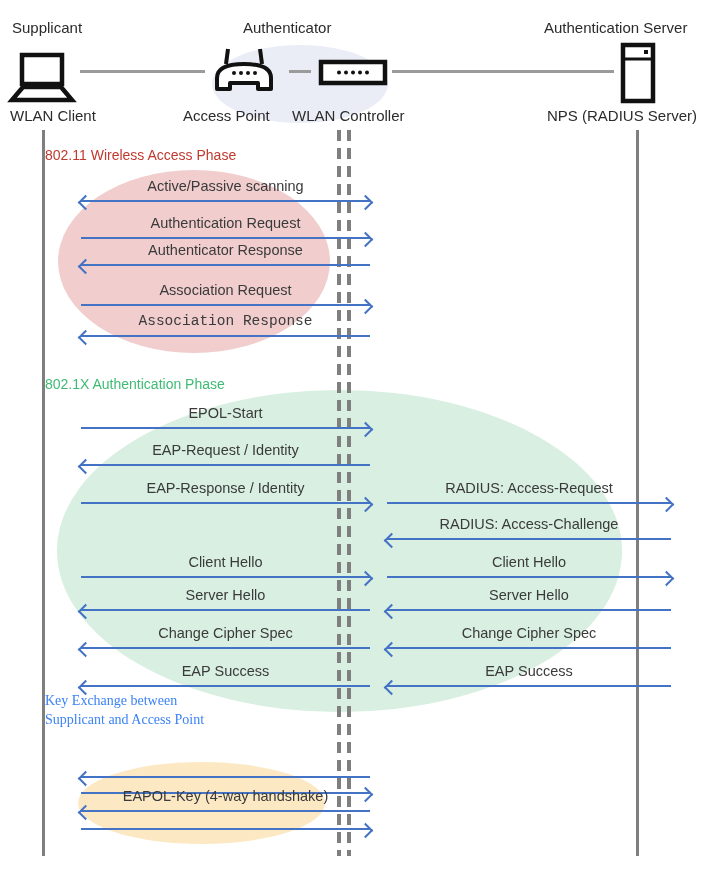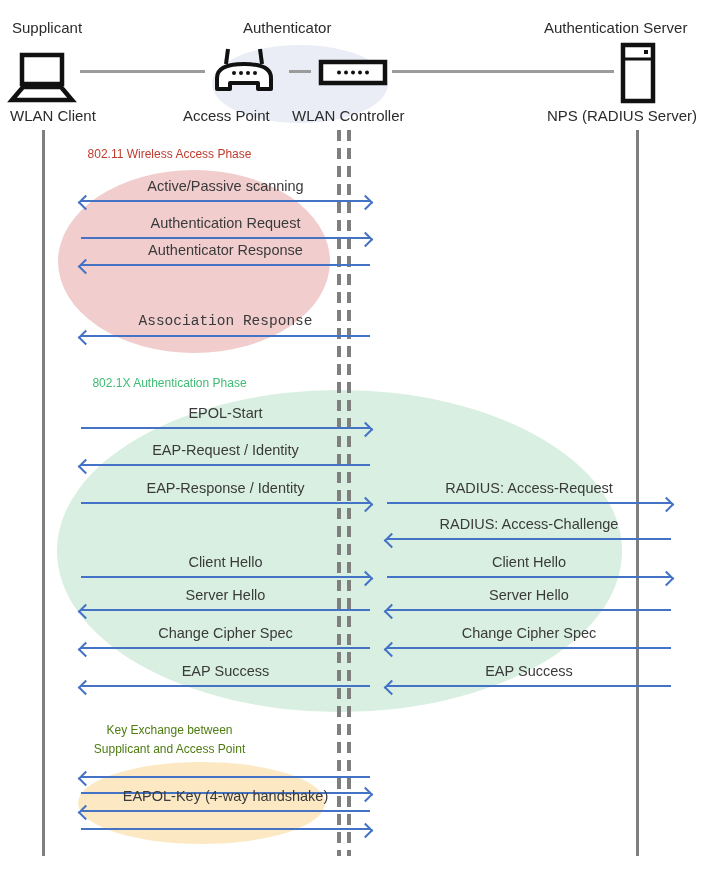--- a/index.html
+++ b/index.html
@@ -20,25 +20,25 @@
     background:repeating-linear-gradient(to bottom,#7f7f7f 0px,#7f7f7f 11px,transparent 11px,transparent 18px); }
 
   
   .ellipse { position:absolute; border-radius:50%; }
   .e-auth  { left:212px; top:45px;  width:176px; height:78px;  background:#EAEDF6; }
   .e1 { left:58px; top:170px; width:272px; height:183px; background:#F1CDCD; }
   .e2 { left:57px; top:390px; width:565px; height:322px; background:#D8EFE1; }
   .e3 { left:78px; top:762px; width:247px; height:82px;  background:#FCE9C4; }
 
   
-  .ptitle { position:absolute; left:45px; width:249px; text-align:center;
-            font-size:12px; white-space:nowrap; }
+  .ptitle { position:absolute; left:45px; width:249px; text-align:left;
+            font-size:14px; white-space:nowrap; }
   .pt1 { top:147px; color:#C03A2E; }
   .pt2 { top:376px; color:#3FBB74; }
-  .pt3 { top:721px; color:#4d7c0f; line-height:19px; }
+  .pt3 { top:691px; color:#3b82f6; line-height:19px;font-family:Liberation Serif, serif; }
 
   
   .msg { position:absolute; height:26px;margin-left:35px; }
   .msg.L { left:45px;  width:291px; }
   .msg.R { left:351px; width:286px; }
   .msg .line { position:absolute; left:1px; right:1px; top:23px; height:2px; background:#4472C4; }
   .msg .lbl  { position:absolute; left:0; right:0; bottom:9px; text-align:center;
                font-size:14.5px; color:#3a3a3a; white-space:nowrap; }
   .head { position:absolute; top:19.5px; width:9px; height:9px; }
   .head.hr { right:0;
@@ -126,20 +126,25 @@
   <div class="msg L" style="top:214px;">
     <span class="lbl">Authentication Request</span>
     <span class="line"></span>
     <span class="head hr"></span>
   </div>
   <div class="msg L" style="top:241px;">
     <span class="lbl">Authenticator Response</span>
     <span class="line"></span>
     <span class="head hl"></span>
   </div>
+  <div class="msg L" style="top:281px;">
+    <span class="lbl">Association Request</span>
+    <span class="line"></span>
+    <span class="head hr"></span>
+  </div>
   <div class="msg L" style="top:312px;font-family:Liberation Mono, monospace;">
     <span class="lbl">Association Response</span>
     <span class="line"></span>
     <span class="head hl"></span>
   </div>
   <div class="msg L" style="top:441px;">
     <span class="lbl">EAP-Request / Identity</span>
     <span class="line"></span>
     <span class="head hl"></span>
   </div>

